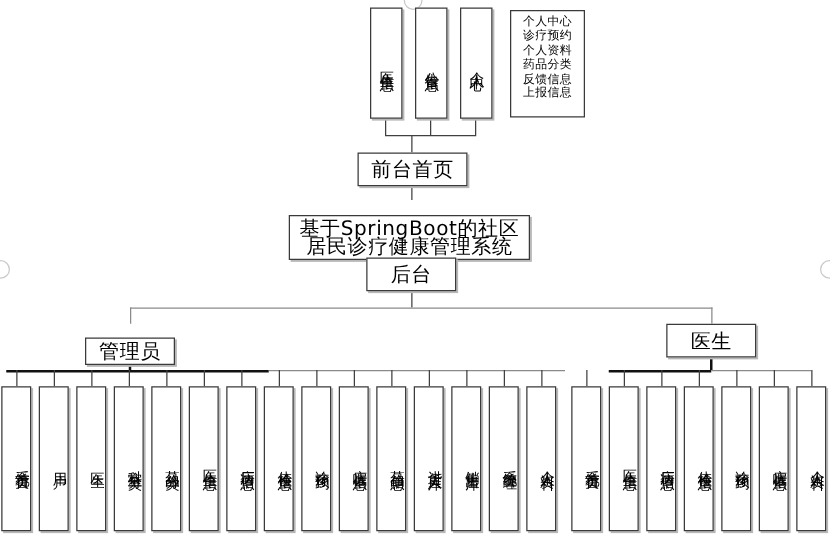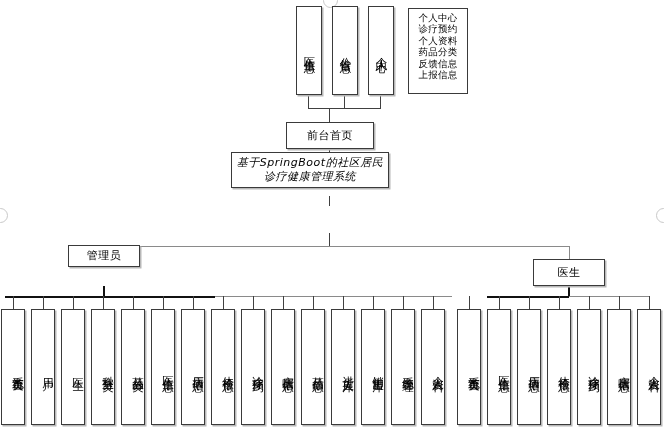--- a/index.html
+++ b/index.html
@@ -31,21 +31,21 @@
     text-align: center;
     color: #000000;
     z-index: 3;
   }
   .node.shadow {
     box-shadow: 1.5px 1.5px 0 0 #b8b8b8;
   }
 
   
   .node.h {
-    font-size: 11px;
+    font-size: 16px;
     line-height: 14px;
     letter-spacing: 0.5px;
     align-items: center;
   }
 
   
   .node.v {
     writing-mode: vertical-rl;
     text-orientation: upright;
     font-size: 11.5px;
@@ -143,33 +143,36 @@
   <div class="ln thin-v" style="left:380px; top:95px; height:13px;"></div>
   <div class="ln thin-h" style="left:308px; top:108px; width:73px;"></div>
   <div class="ln thin-v" style="left:329px; top:108px; height:14px;"></div>
 
   <div class="node h shadow" style="left:286px; top:122px; width:88px; height:27px;">
     <span>前台首页</span>
   </div>
 
   <div class="ln thin-v" style="left:329px; top:149px; height:11px;"></div>
 
-  <div class="node h shadow title-node" style="left:231px; top:152px; width:158px; height:36px;font-style:italic;">
+  <div class="node h shadow title-node" style="left:231px; top:172px; width:193px; height:36px;">
     <span>基于SpringBoot的社区居民诊疗健康管理系统</span>
   </div>
 
   <div class="ln thin-v" style="left:329px; top:196px; height:10px;"></div>
 
+  <div class="node h shadow" style="left:293px; top:206px; width:72px; height:27px;">
+    <span>后台</span>
+  </div>
 
   <div class="ln thin-v" style="left:329px; top:233px; height:13px;"></div>
   <div class="ln thin-h grey" style="left:104px; top:246px; width:466px;"></div>
   <div class="ln thin-v grey" style="left:104px; top:246px; height:13px;"></div>
   <div class="ln thin-v grey" style="left:569px; top:246px; height:13px;"></div>
 
-  <div class="node h shadow" style="left:68px; top:245px; width:72px; height:22px;">
+  <div class="node h shadow" style="left:68px; top:270px; width:72px; height:22px;">
     <span>管理员</span>
   </div>
 
   <div class="node h shadow" style="left:533px; top:259px; width:72px; height:27px;">
     <span>医生</span>
   </div>
 
   <div class="ln bold-v" style="left:103px; top:286px; height:10px;"></div>
   <div class="ln bold-h" style="left:5px;  top:296px; width:210px;"></div>
   <div class="ln thin-h grey" style="left:215px; top:296px; width:237px;"></div>

